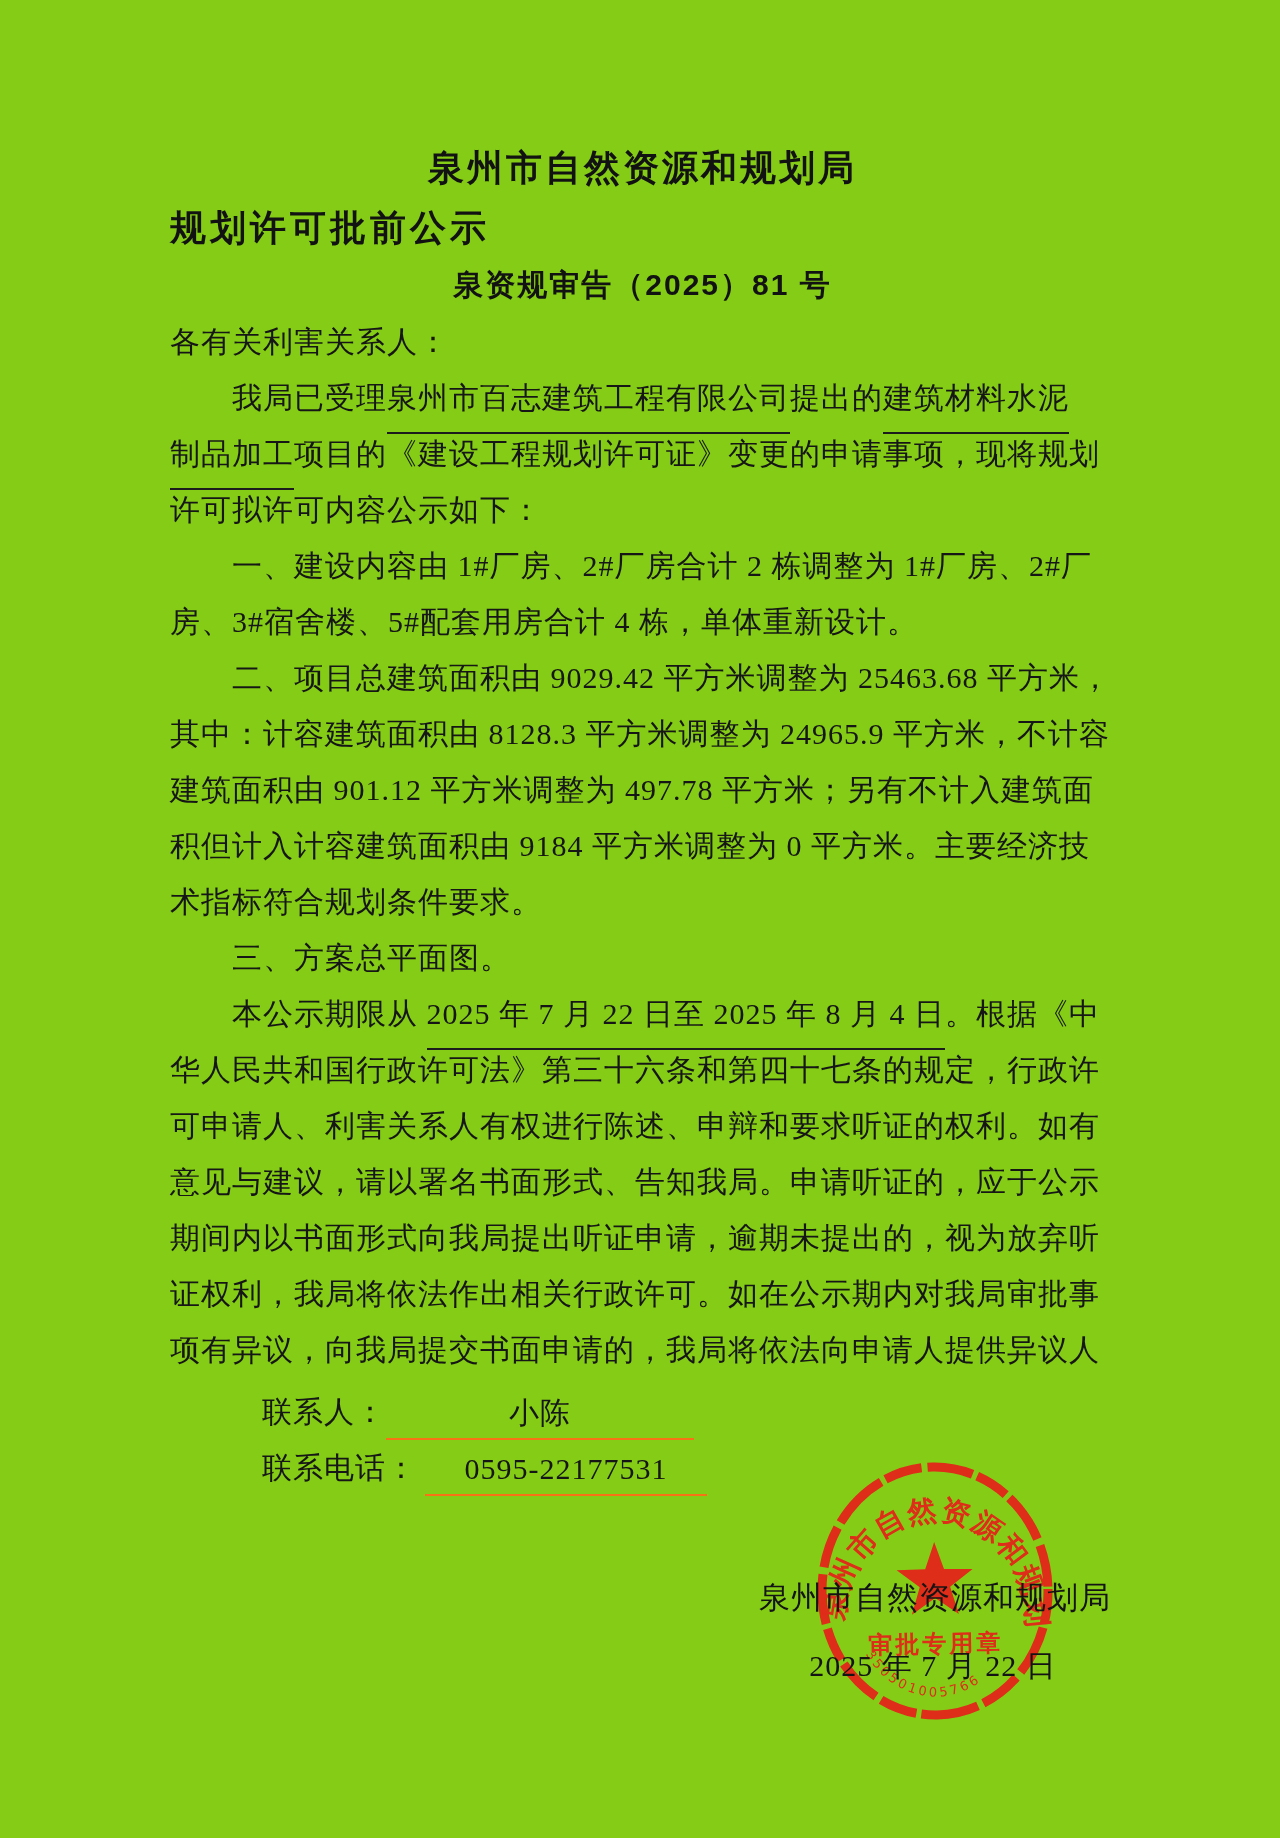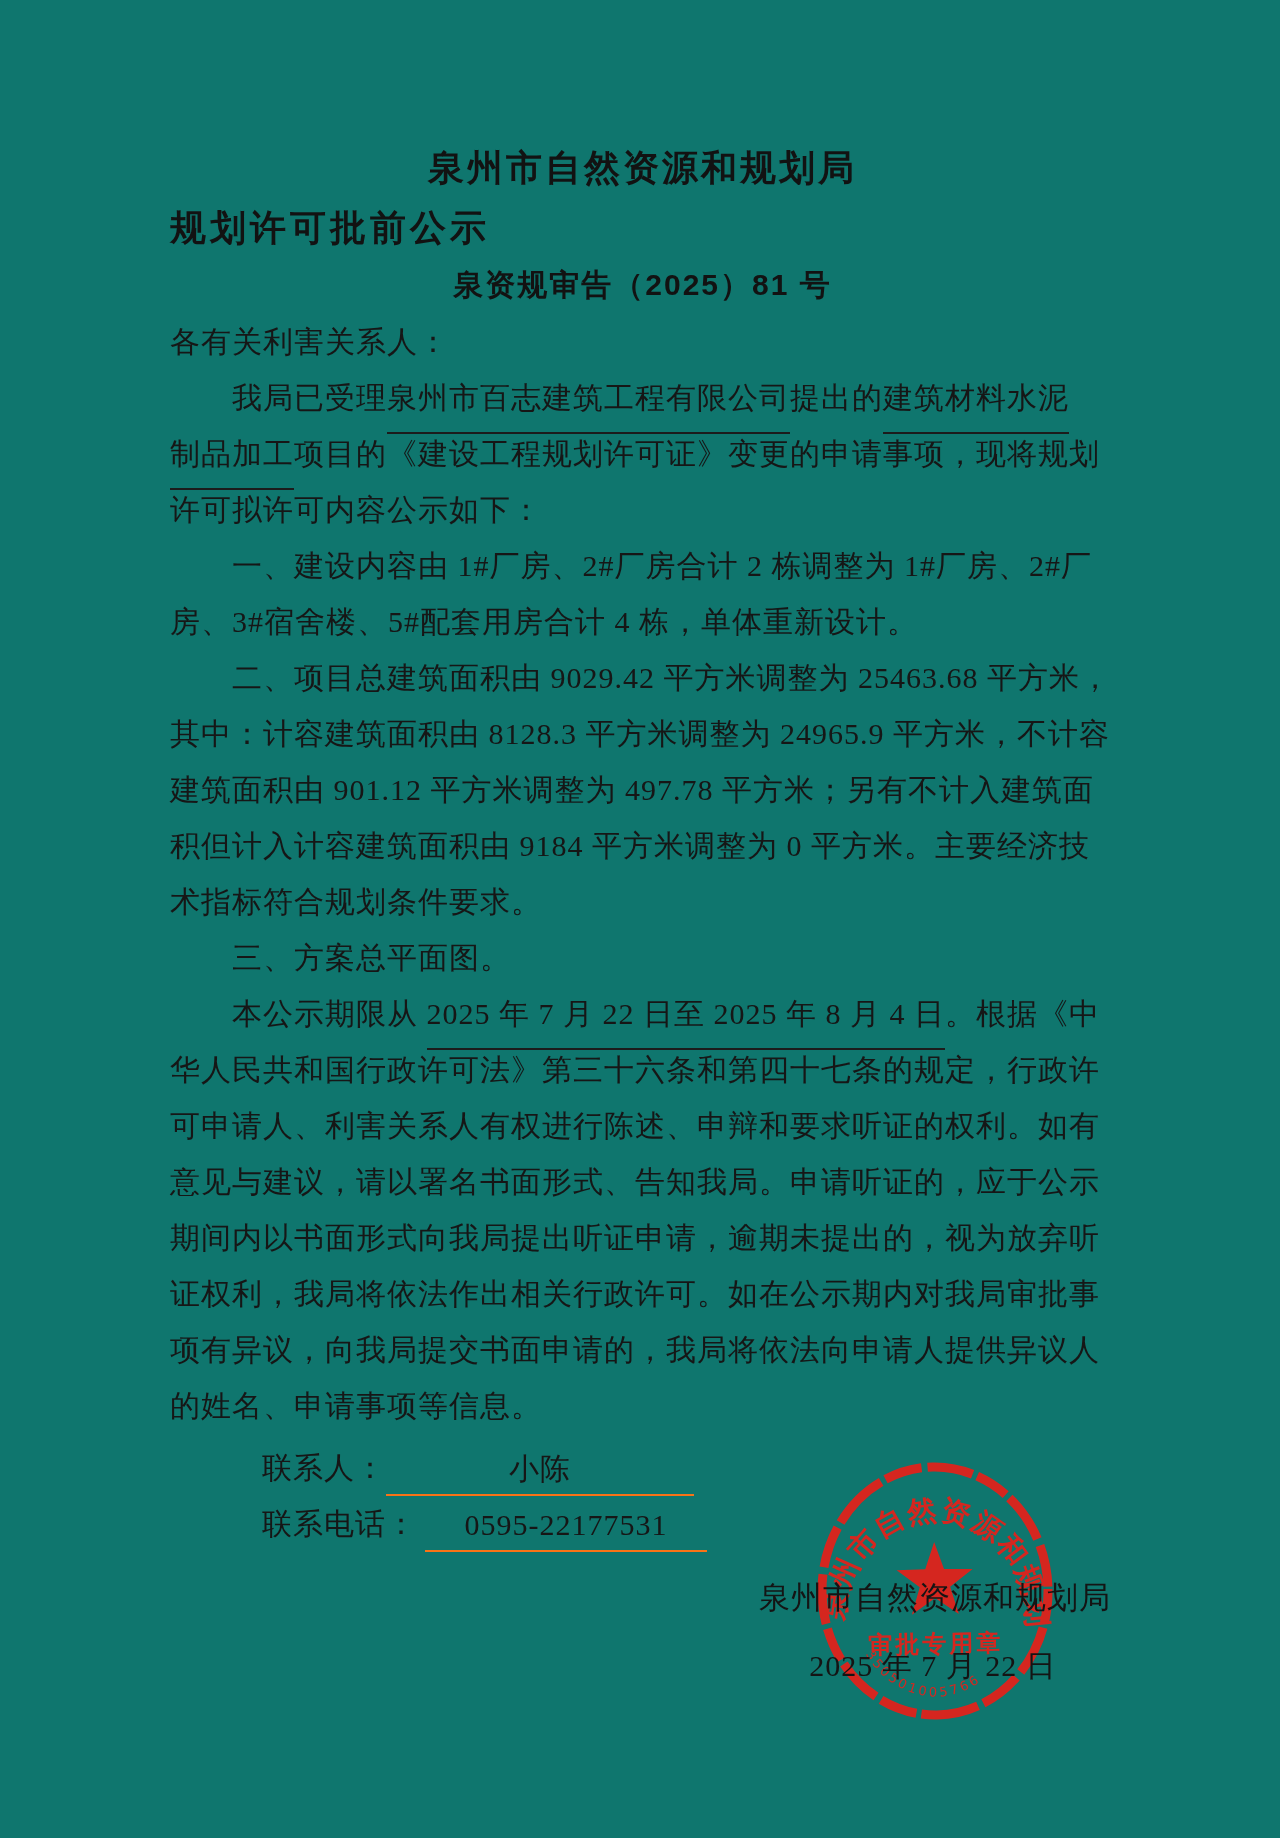--- a/index.html
+++ b/index.html
@@ -1,18 +1,18 @@
 <!DOCTYPE html>
 <html><head>
 <meta charset="utf-8">
 <style>
   html,body { margin:0; padding:0; background:#e9e9e9; }
   .page {
     position:relative; width:1280px; height:1838px; margin:0 auto;
-    background:#0f766e; overflow:hidden;
+    background:#84cc16; overflow:hidden;
     color:#161616;
   }
   .doc { position:absolute; left:170px; top:0; width:945px; }
 
   .title1 {
     margin:146px 0 16px 0; text-align:center;
     font:bold 36px/44px "Liberation Sans","DejaVu Sans",sans-serif;
     letter-spacing:3px; color:#121212;
   }
   .title2 {
@@ -95,21 +95,20 @@
     <div class="ln ind">三、方案总平面图。</div>
 
     <div>
       <div class="ln ind"><span>本公示期限从 </span><span class="u">2025 年 7 月 22 日至 2025 年 8 月 4 日</span><span>。根据《中</span></div>
       <div class="ln">华人民共和国行政许可法》第三十六条和第四十七条的规定，行政许</div>
       <div class="ln">可申请人、利害关系人有权进行陈述、申辩和要求听证的权利。如有</div>
       <div class="ln">意见与建议，请以署名书面形式、告知我局。申请听证的，应于公示</div>
       <div class="ln">期间内以书面形式向我局提出听证申请，逾期未提出的，视为放弃听</div>
       <div class="ln">证权利，我局将依法作出相关行政许可。如在公示期内对我局审批事</div>
       <div class="ln">项有异议，向我局提交书面申请的，我局将依法向申请人提供异议人</div>
-      <div class="ln">的姓名、申请事项等信息。</div>
     </div>
 
     <div class="contact-row first">
       <span>联系人：</span>
       <span class="uline person">小陈</span>
     </div>
     <div class="contact-row">
       <span>联系电话：</span>
       <span class="uline phone">0595-22177531</span>
     </div>

